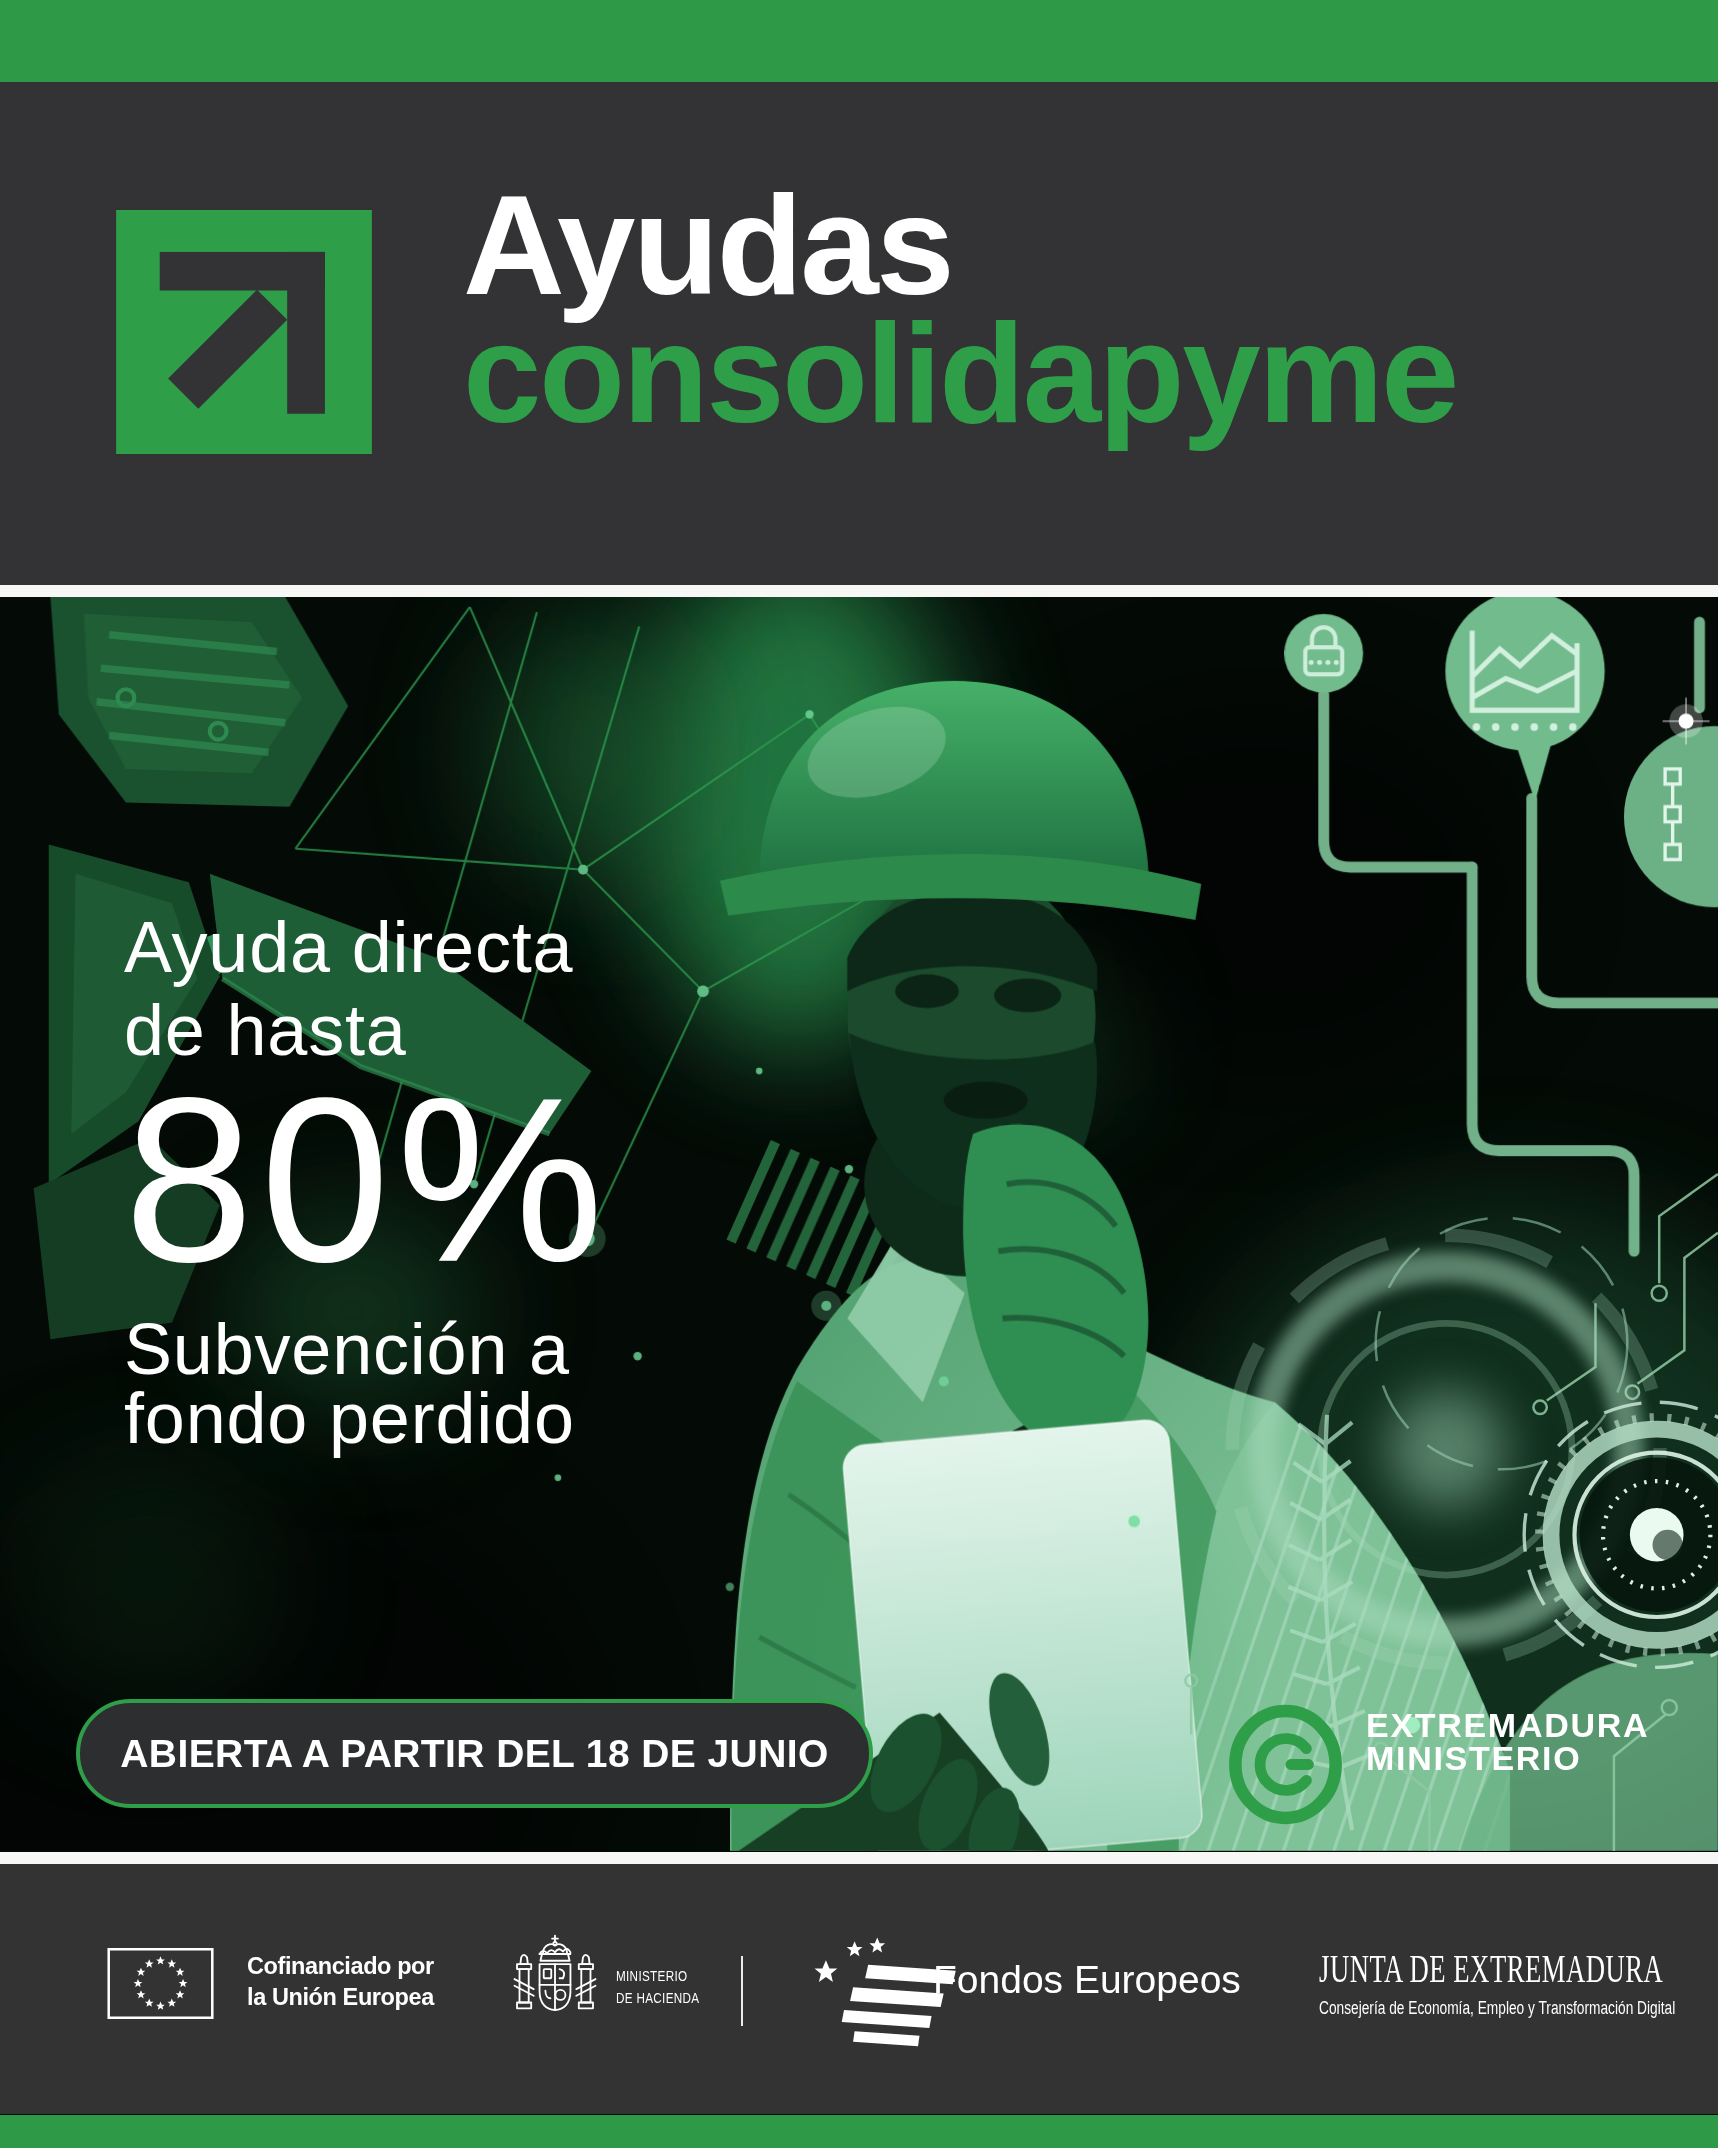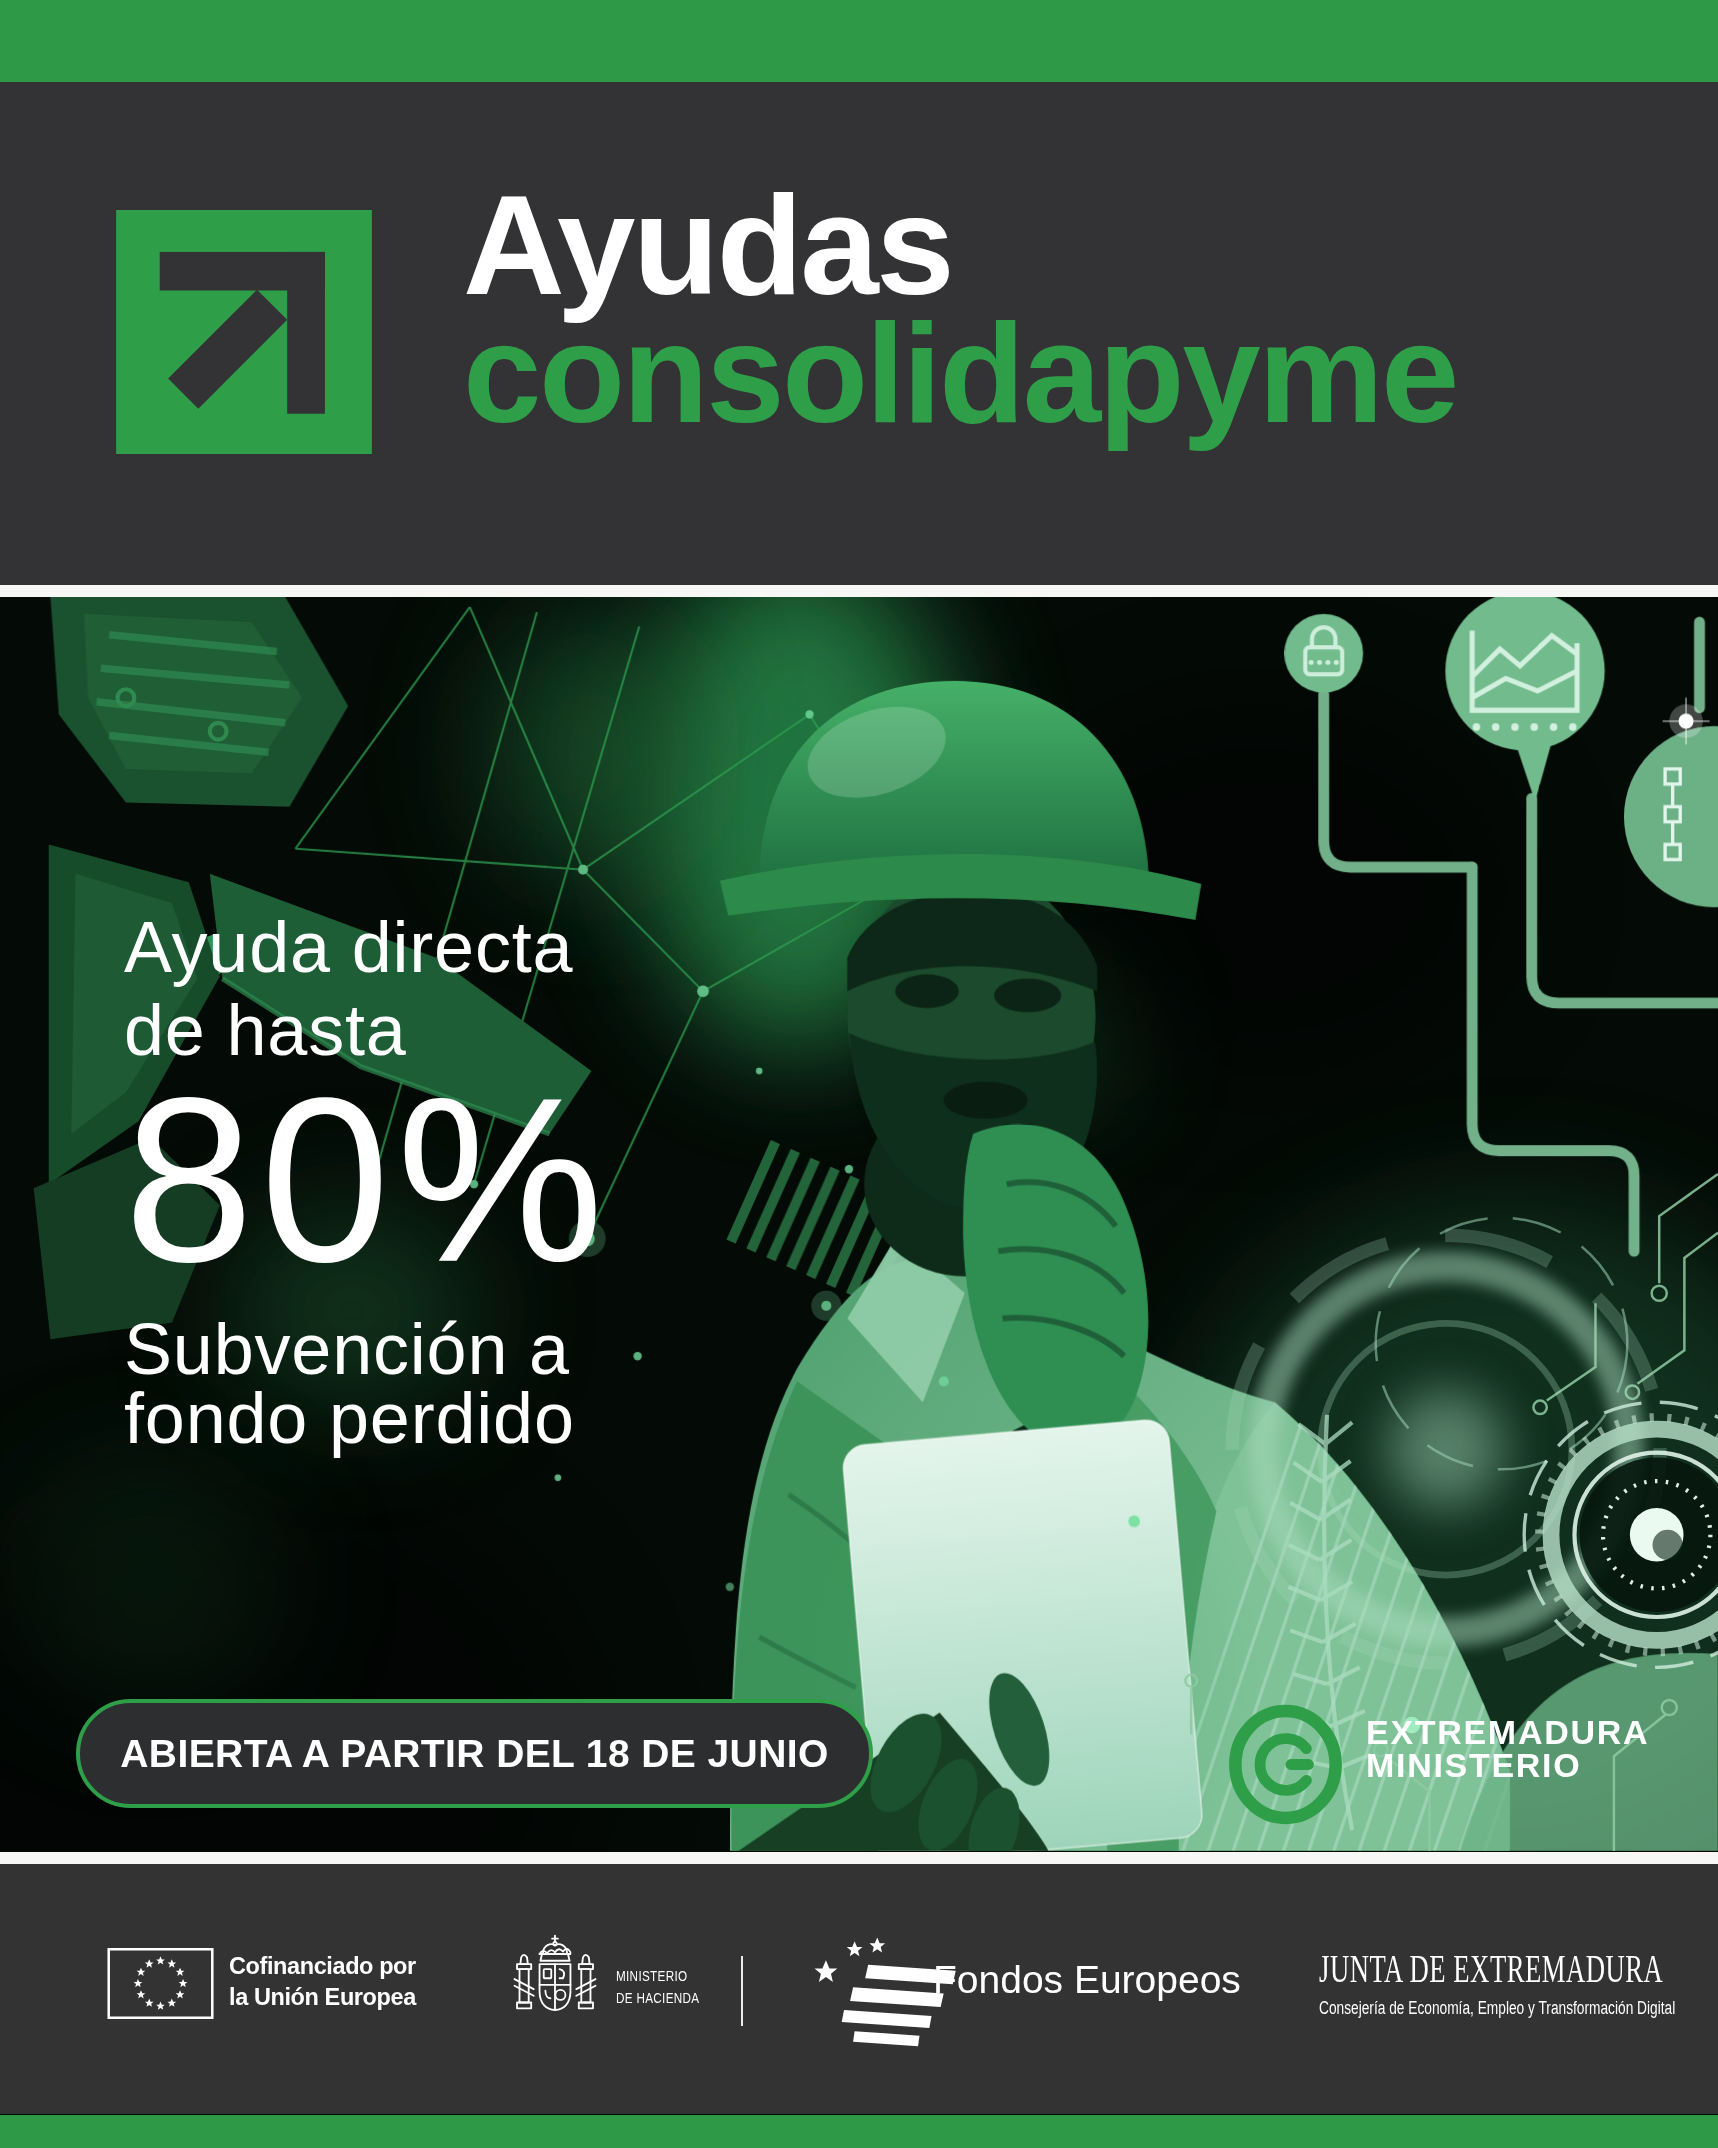--- a/index.html
+++ b/index.html
@@ -25,26 +25,26 @@
   .offer.l2{top:397px;}
   .offer.l3{top:716px;}
   .offer.l4{top:785px;}
   .offer.pct{top:467px;font-size:233px;letter-spacing:6.7px;}
   .cta{position:absolute;left:76px;top:1102px;width:797px;height:109px;box-sizing:border-box;
        background:#2c2e2f;border:4.2px solid #2f9e49;border-radius:55px;display:flex;
        align-items:center;justify-content:center;color:#fff;font-size:39px;font-weight:700;
        letter-spacing:0.4px;white-space:nowrap;}
   .partner{position:absolute;left:1227px;top:1106px;display:flex;align-items:flex-start;}
   .partner svg{width:117px;height:123px;}
-  .partner-text{margin-left:22px;margin-top:13px;color:#fff;font-weight:700;font-size:34px;
+  .partner-text{margin-left:22px;margin-top:6px;color:#fff;font-weight:700;font-size:34px;
                 line-height:33px;letter-spacing:1.7px;white-space:nowrap;}
   .footer{position:absolute;left:0;top:1864px;width:1718px;height:250px;background:#333333;color:#fff;}
   .eu-group{position:absolute;left:107px;top:84px;display:flex;}
   .eu-group svg{width:107px;height:71px;}
-  .eu-text{margin-left:15px;margin-top:2.5px;font-size:23.5px;font-weight:700;line-height:31px;
+  .eu-text{margin-left:33px;margin-top:2.5px;font-size:23.5px;font-weight:700;line-height:31px;
            letter-spacing:-0.4px;white-space:nowrap;}
   .crest{position:absolute;left:512px;top:68px;width:86px;height:95px;}
   .ministry-text{position:absolute;left:616px;top:101px;font-size:15px;font-weight:400;
                  letter-spacing:0.4px;line-height:22px;transform:scaleX(0.78);
                  transform-origin:left top;white-space:nowrap;}
   .vdiv{position:absolute;left:741px;top:92px;width:1.7px;height:70px;background:#ffffff;opacity:0.9;}
   .fondos-flag{position:absolute;left:790px;top:69px;width:176px;height:117px;}
   .fondos-label{position:absolute;left:933px;top:94px;font-size:39px;font-weight:400;white-space:nowrap;}
   .junta-name{position:absolute;left:1319px;top:80px;font-family:"Liberation Serif",serif;
               font-size:41px;font-weight:400;letter-spacing:0.8px;transform:scaleX(0.65);

